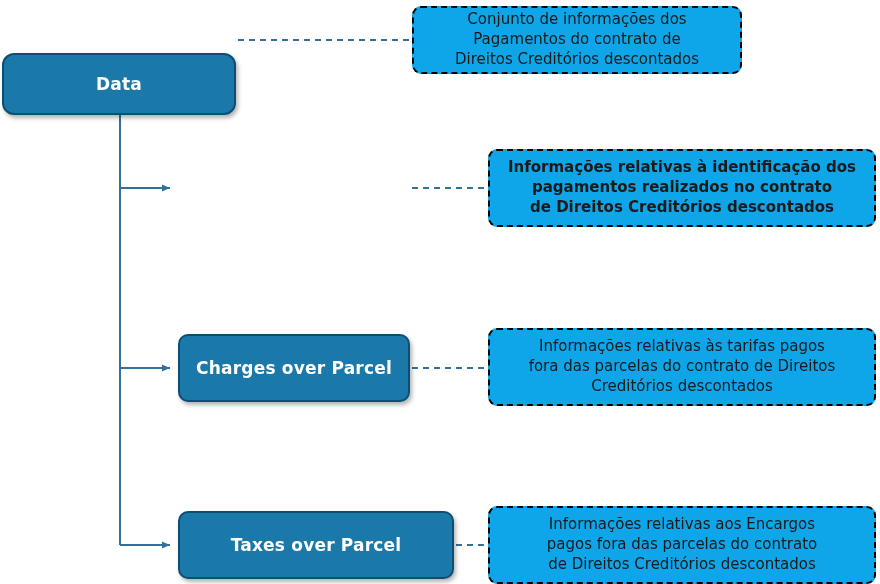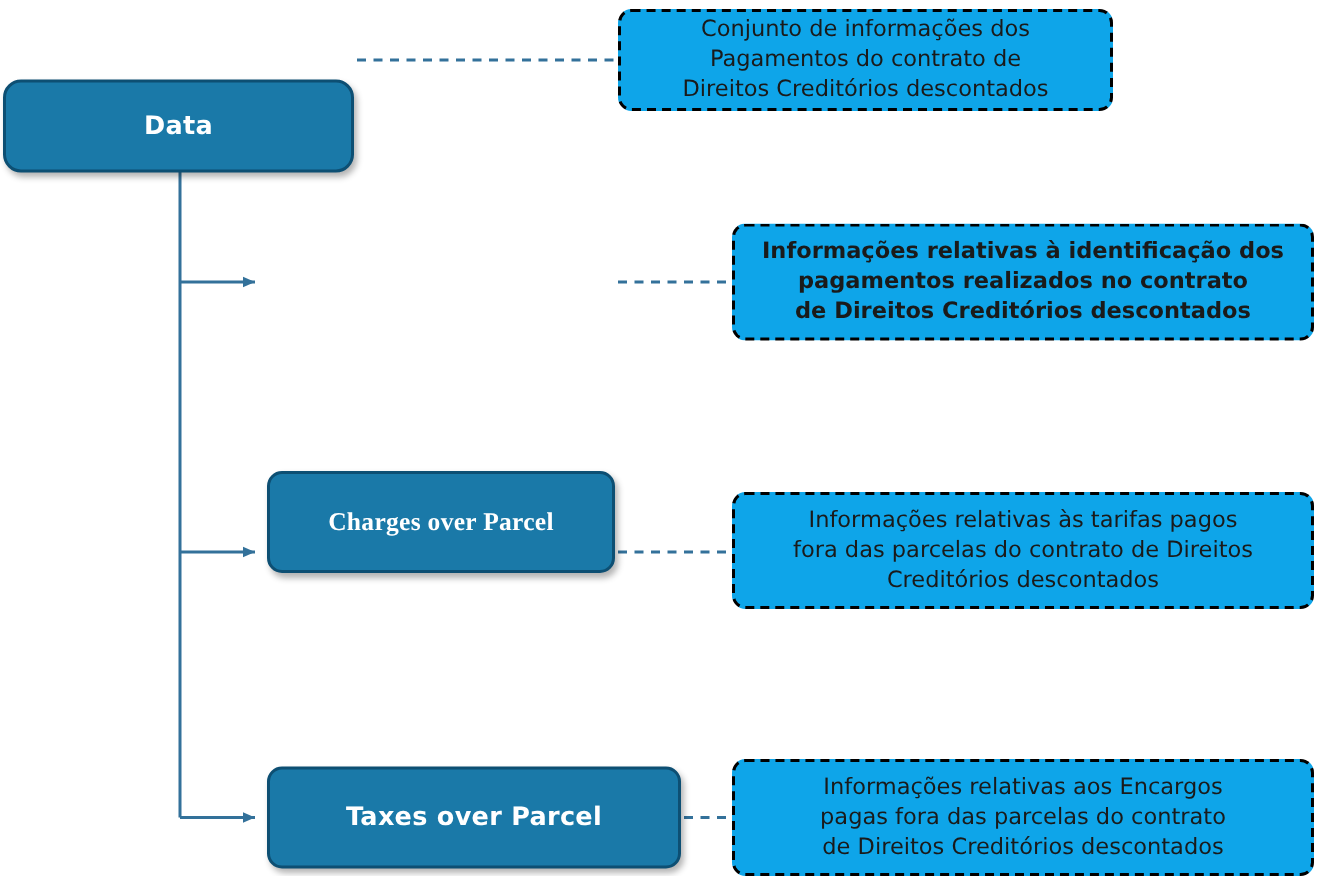--- a/index.html
+++ b/index.html
@@ -86,21 +86,21 @@
     <path d="M412,188 L488,188" stroke="#33719a" stroke-width="2" stroke-dasharray="6,5" fill="none"></path>
     <path d="M412,368 L488,368" stroke="#33719a" stroke-width="2" stroke-dasharray="6,5" fill="none"></path>
     <path d="M412,545 L488,545" stroke="#33719a" stroke-width="2" stroke-dasharray="6,5" fill="none"></path>
   </svg>
 
   <div class="node root" style="left:2px; top:10px; width:234px; height:62px;margin-top:43px;">
     <span>Data</span>
   </div>
 
 
-  <div class="node" style="left:178px; top:314px; width:232px; height:68px;font-family:Liberation Serif, serif;">
+  <div class="node" style="left:178px; top:334px; width:232px; height:68px;">
     <span>Charges over Parcel</span>
   </div>
 
   <div class="node" style="left:178px; top:511px; width:276px; height:68px;">
     <span>Taxes over Parcel</span>
   </div>
 
   <div class="note" style="left:412px; top:6px; width:330px; height:68px;">
     <span>Conjunto de informações dos
 Pagamentos do contrato de
@@ -114,17 +114,17 @@
   </div>
 
   <div class="note" style="left:488px; top:328px; width:388px; height:78px;">
     <span>Informações relativas às tarifas pagos
 fora das parcelas do contrato de Direitos
 Creditórios descontados</span>
   </div>
 
   <div class="note" style="left:488px; top:506px; width:388px; height:78px;">
     <span>Informações relativas aos Encargos
-pagas fora das parcelas do contrato
+pagos fora das parcelas do contrato
 de Direitos Creditórios descontados</span>
   </div>
 
 </div>
 
 </body></html>

